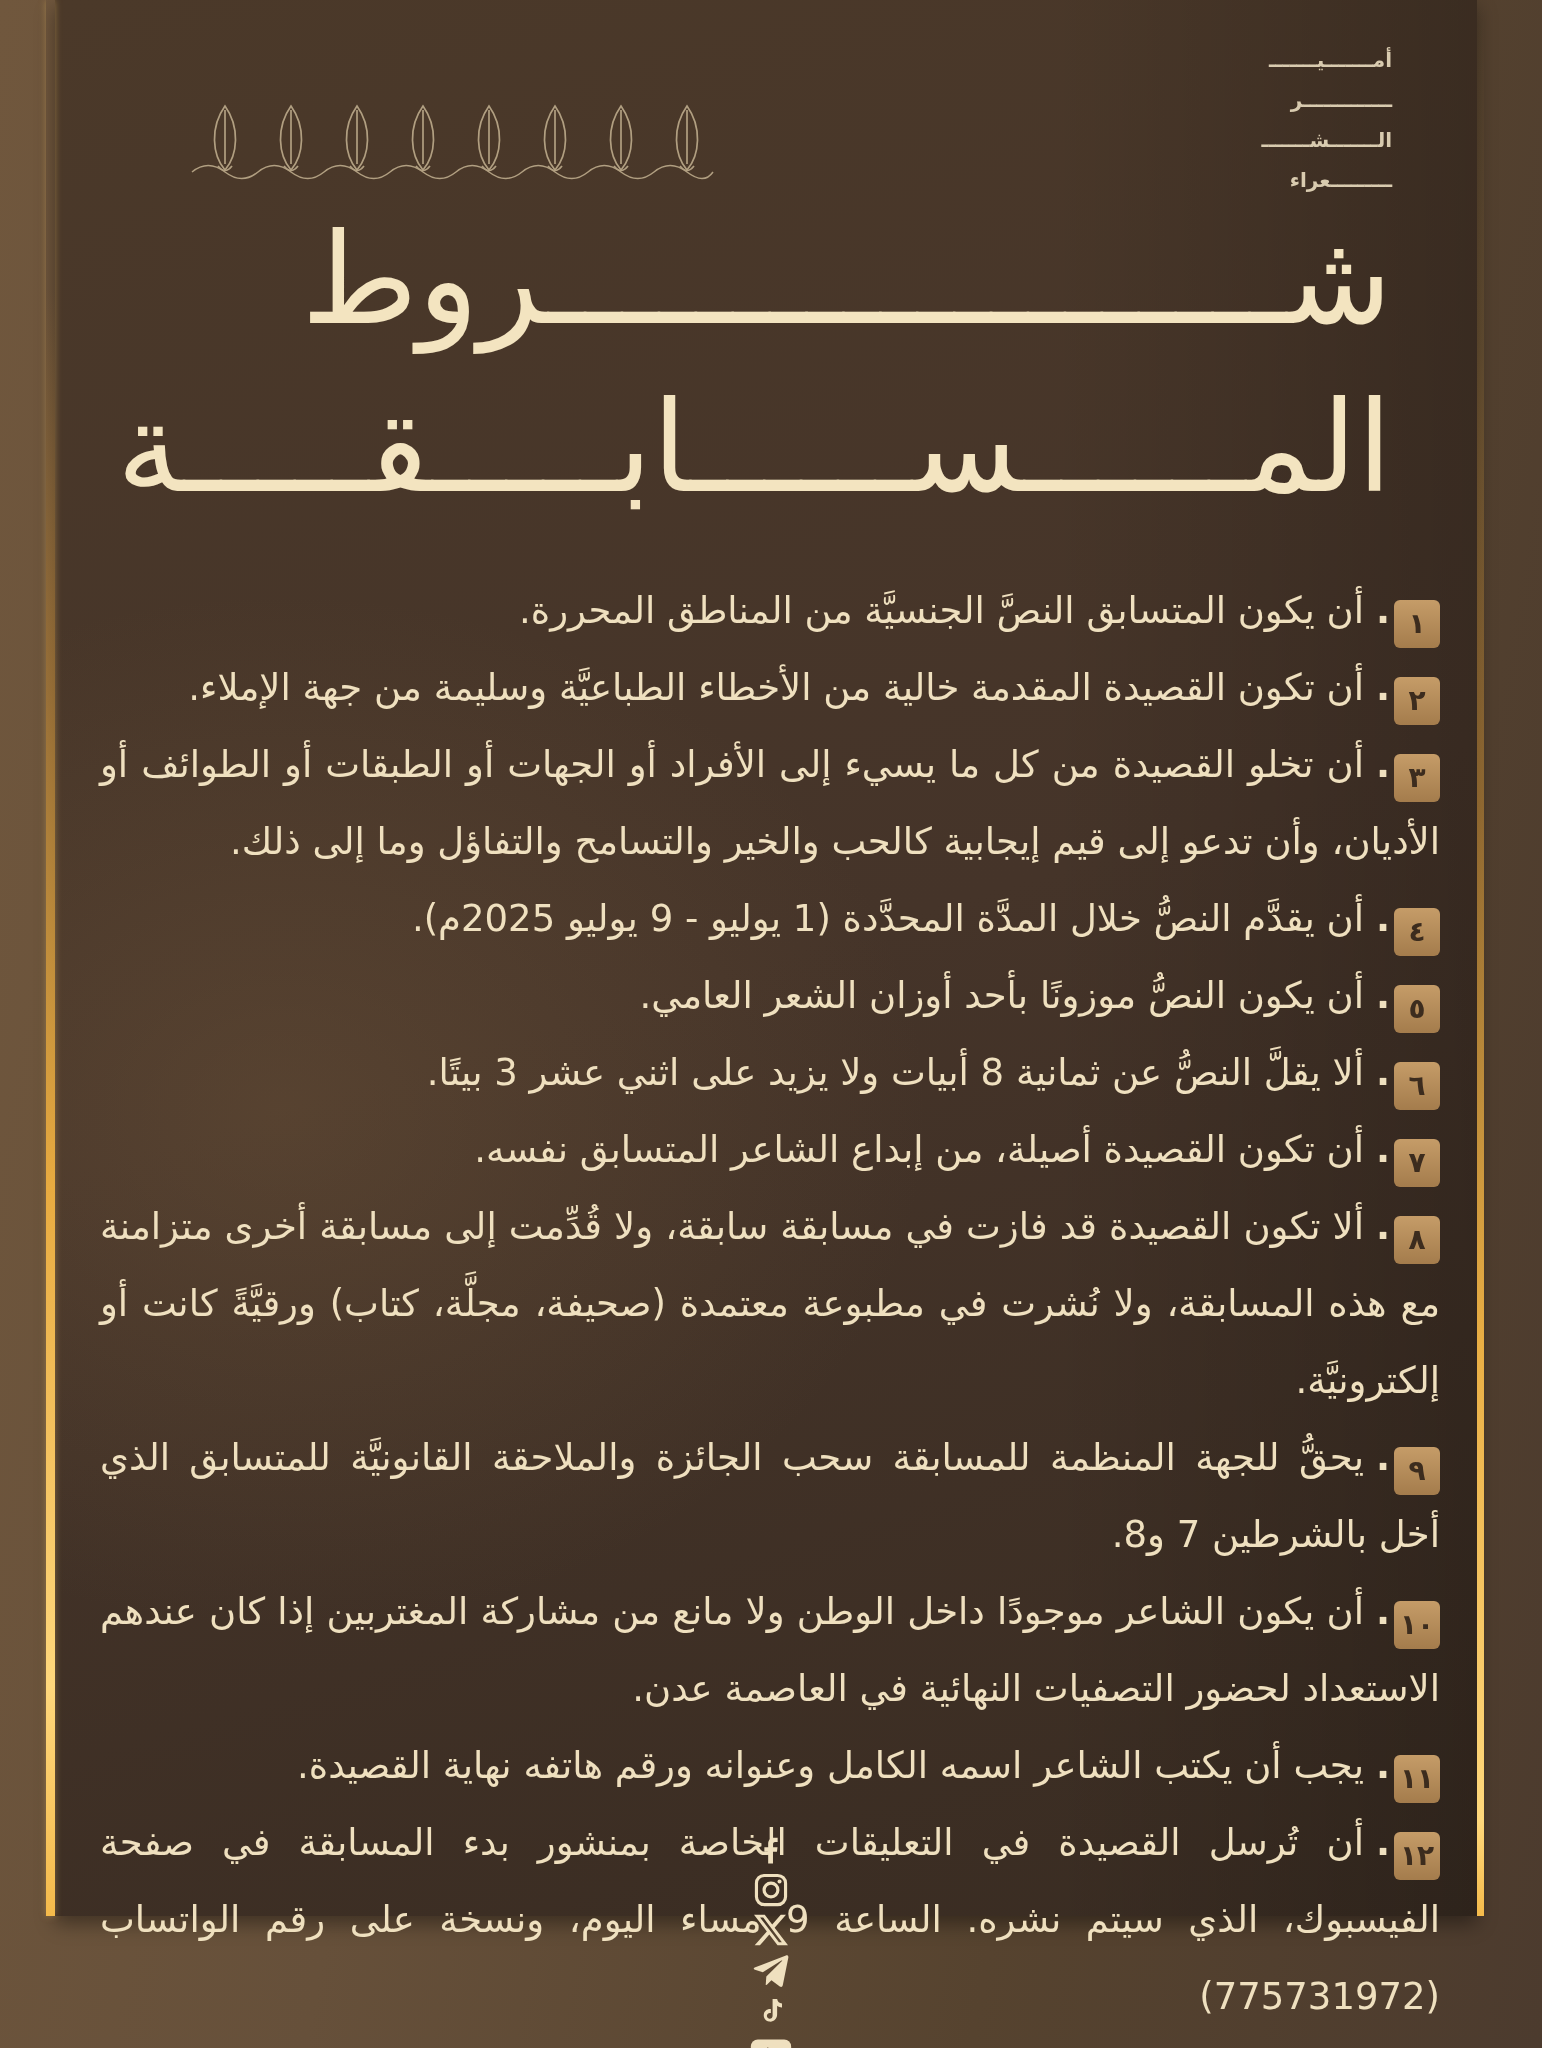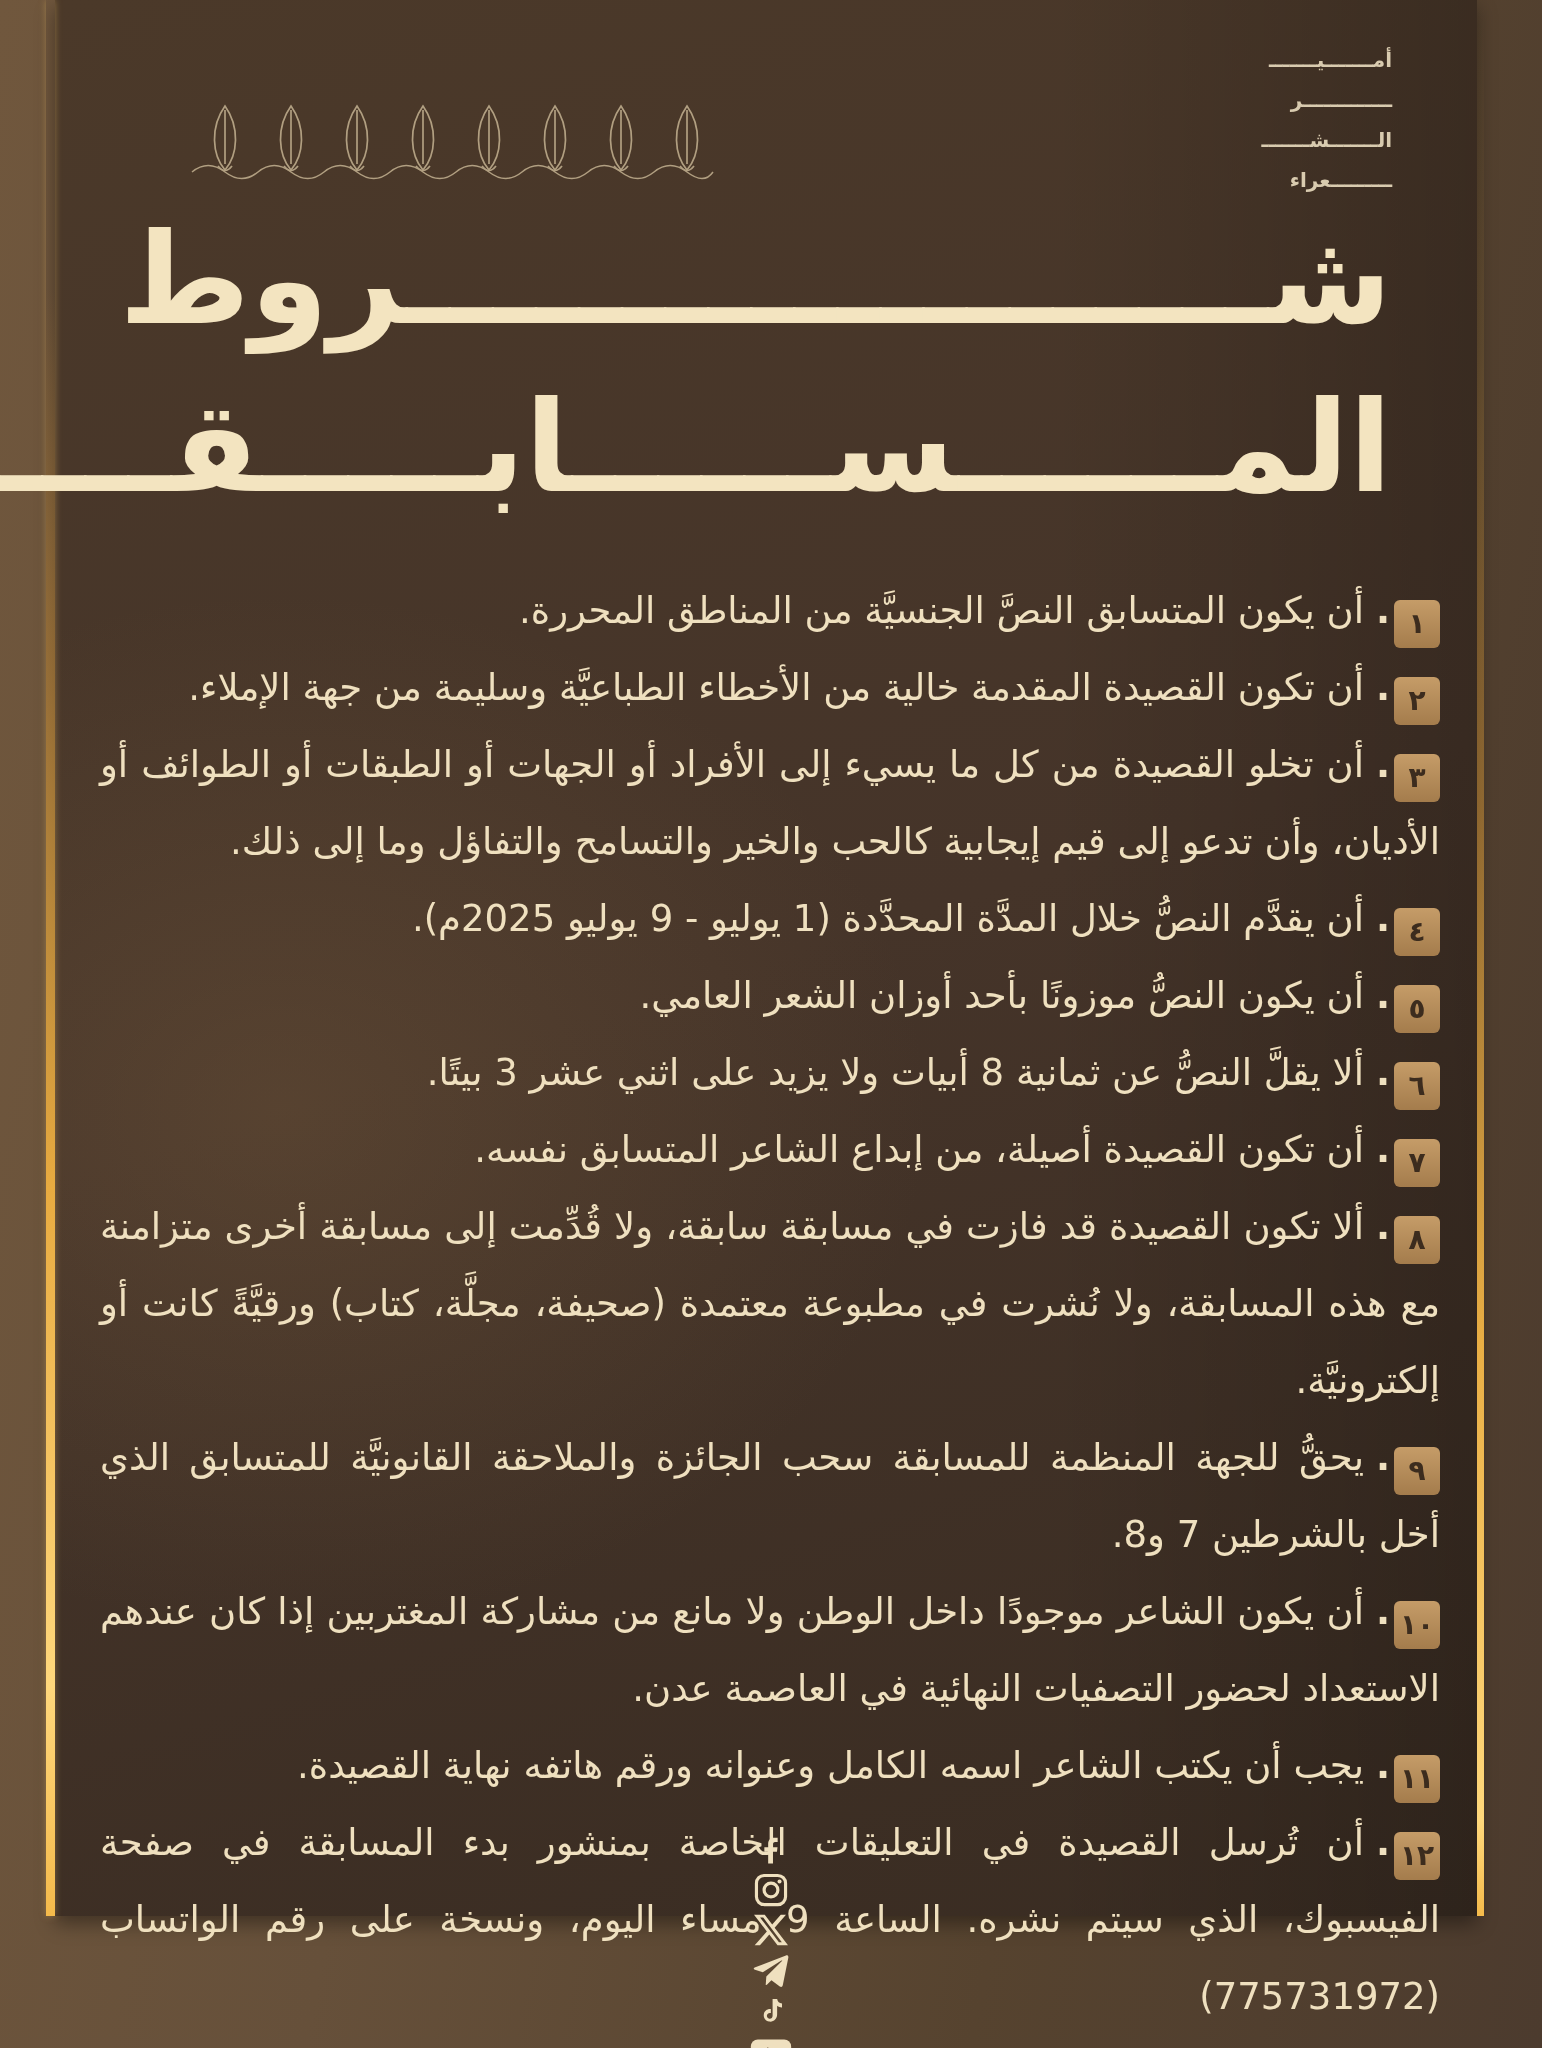--- a/index.html
+++ b/index.html
@@ -36,21 +36,21 @@
     position:absolute;top:40px;left:1180px;width:212px;z-index:4;
     direction:rtl;text-align:right;color:#d9cbaf;
     font-size:20px;line-height:40px;font-weight:bold;letter-spacing:0;
   }
   .logo div{white-space:nowrap;}
   
   .leaves{position:absolute;top:84px;left:188px;z-index:4;opacity:.8;}
   
   .title{
     position:absolute;top:196px;right:150px;left:120px;z-index:4;
-    direction:rtl;text-align:center;color:#f3e4c0;font-weight:bold;
+    direction:rtl;text-align:right;color:#f3e4c0;font-weight:normal;
     font-size:126px;line-height:168px;white-space:nowrap;
   }
   
   .rules{
     position:absolute;top:572px;left:100px;width:1340px;z-index:4;
     direction:rtl;color:#efe0bf;
     font-size:37px;line-height:77px;
     text-align:justify;text-align-last:right;
   }
   .rule{margin:0;}

